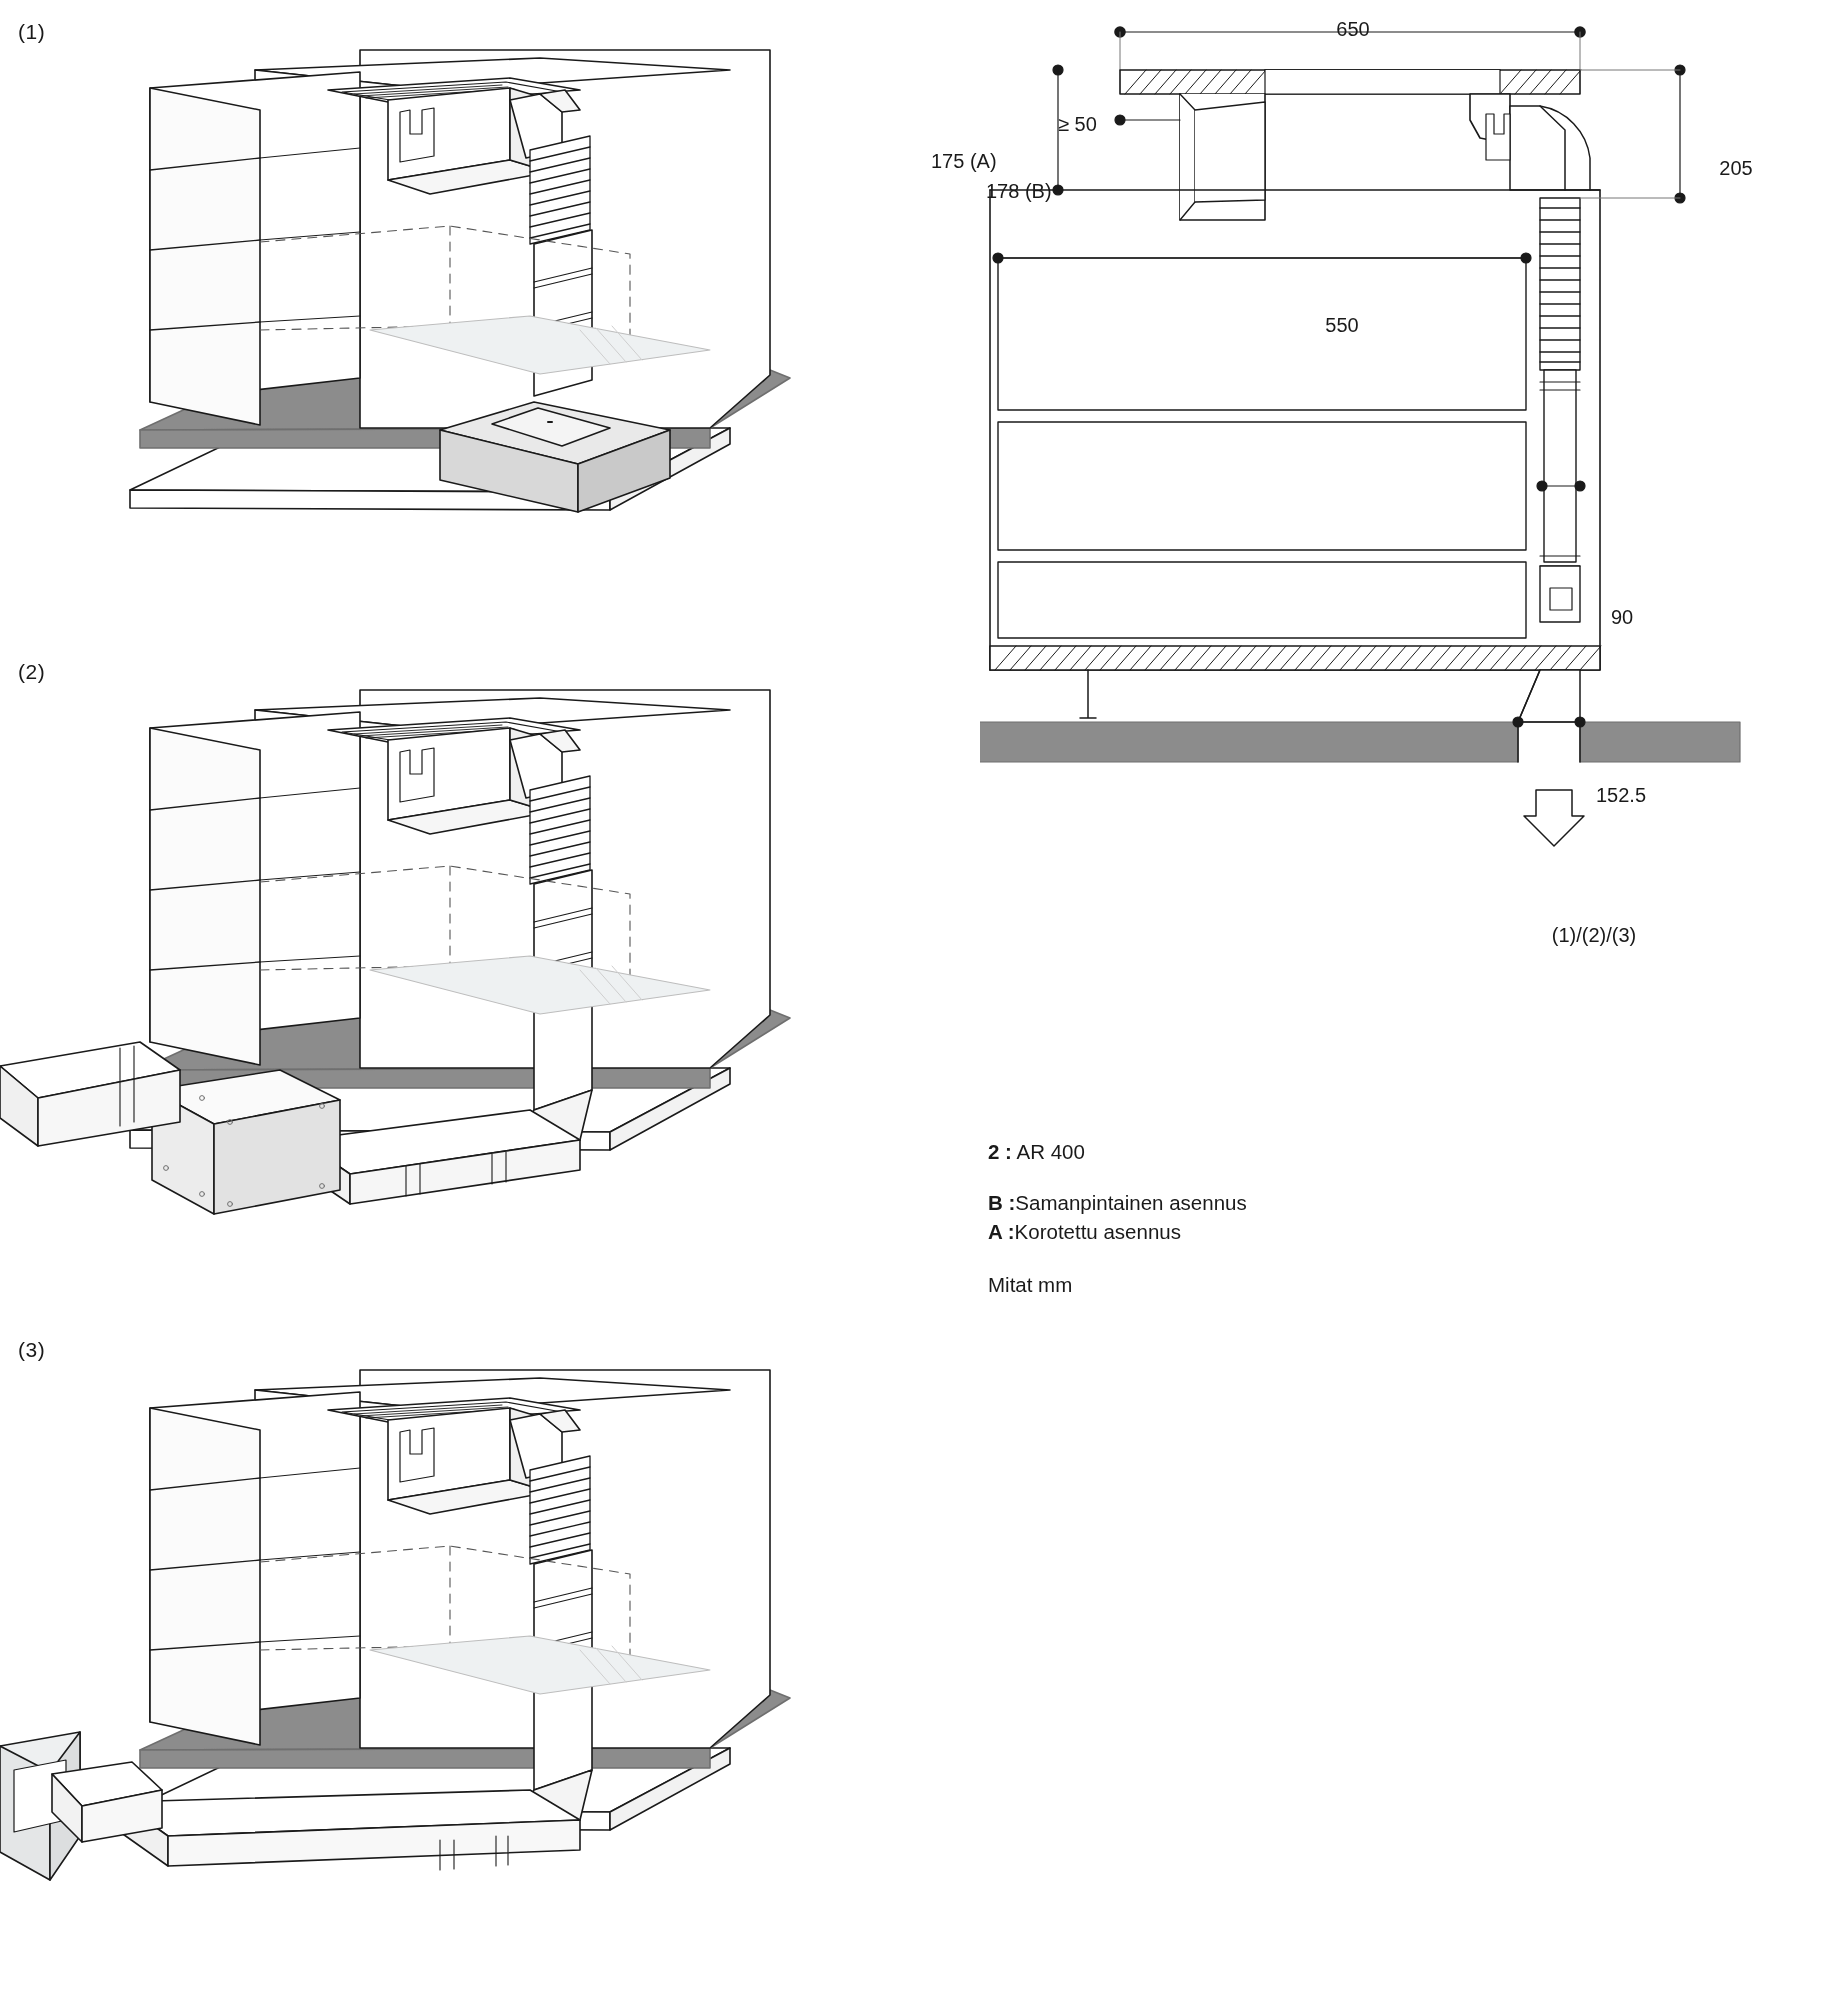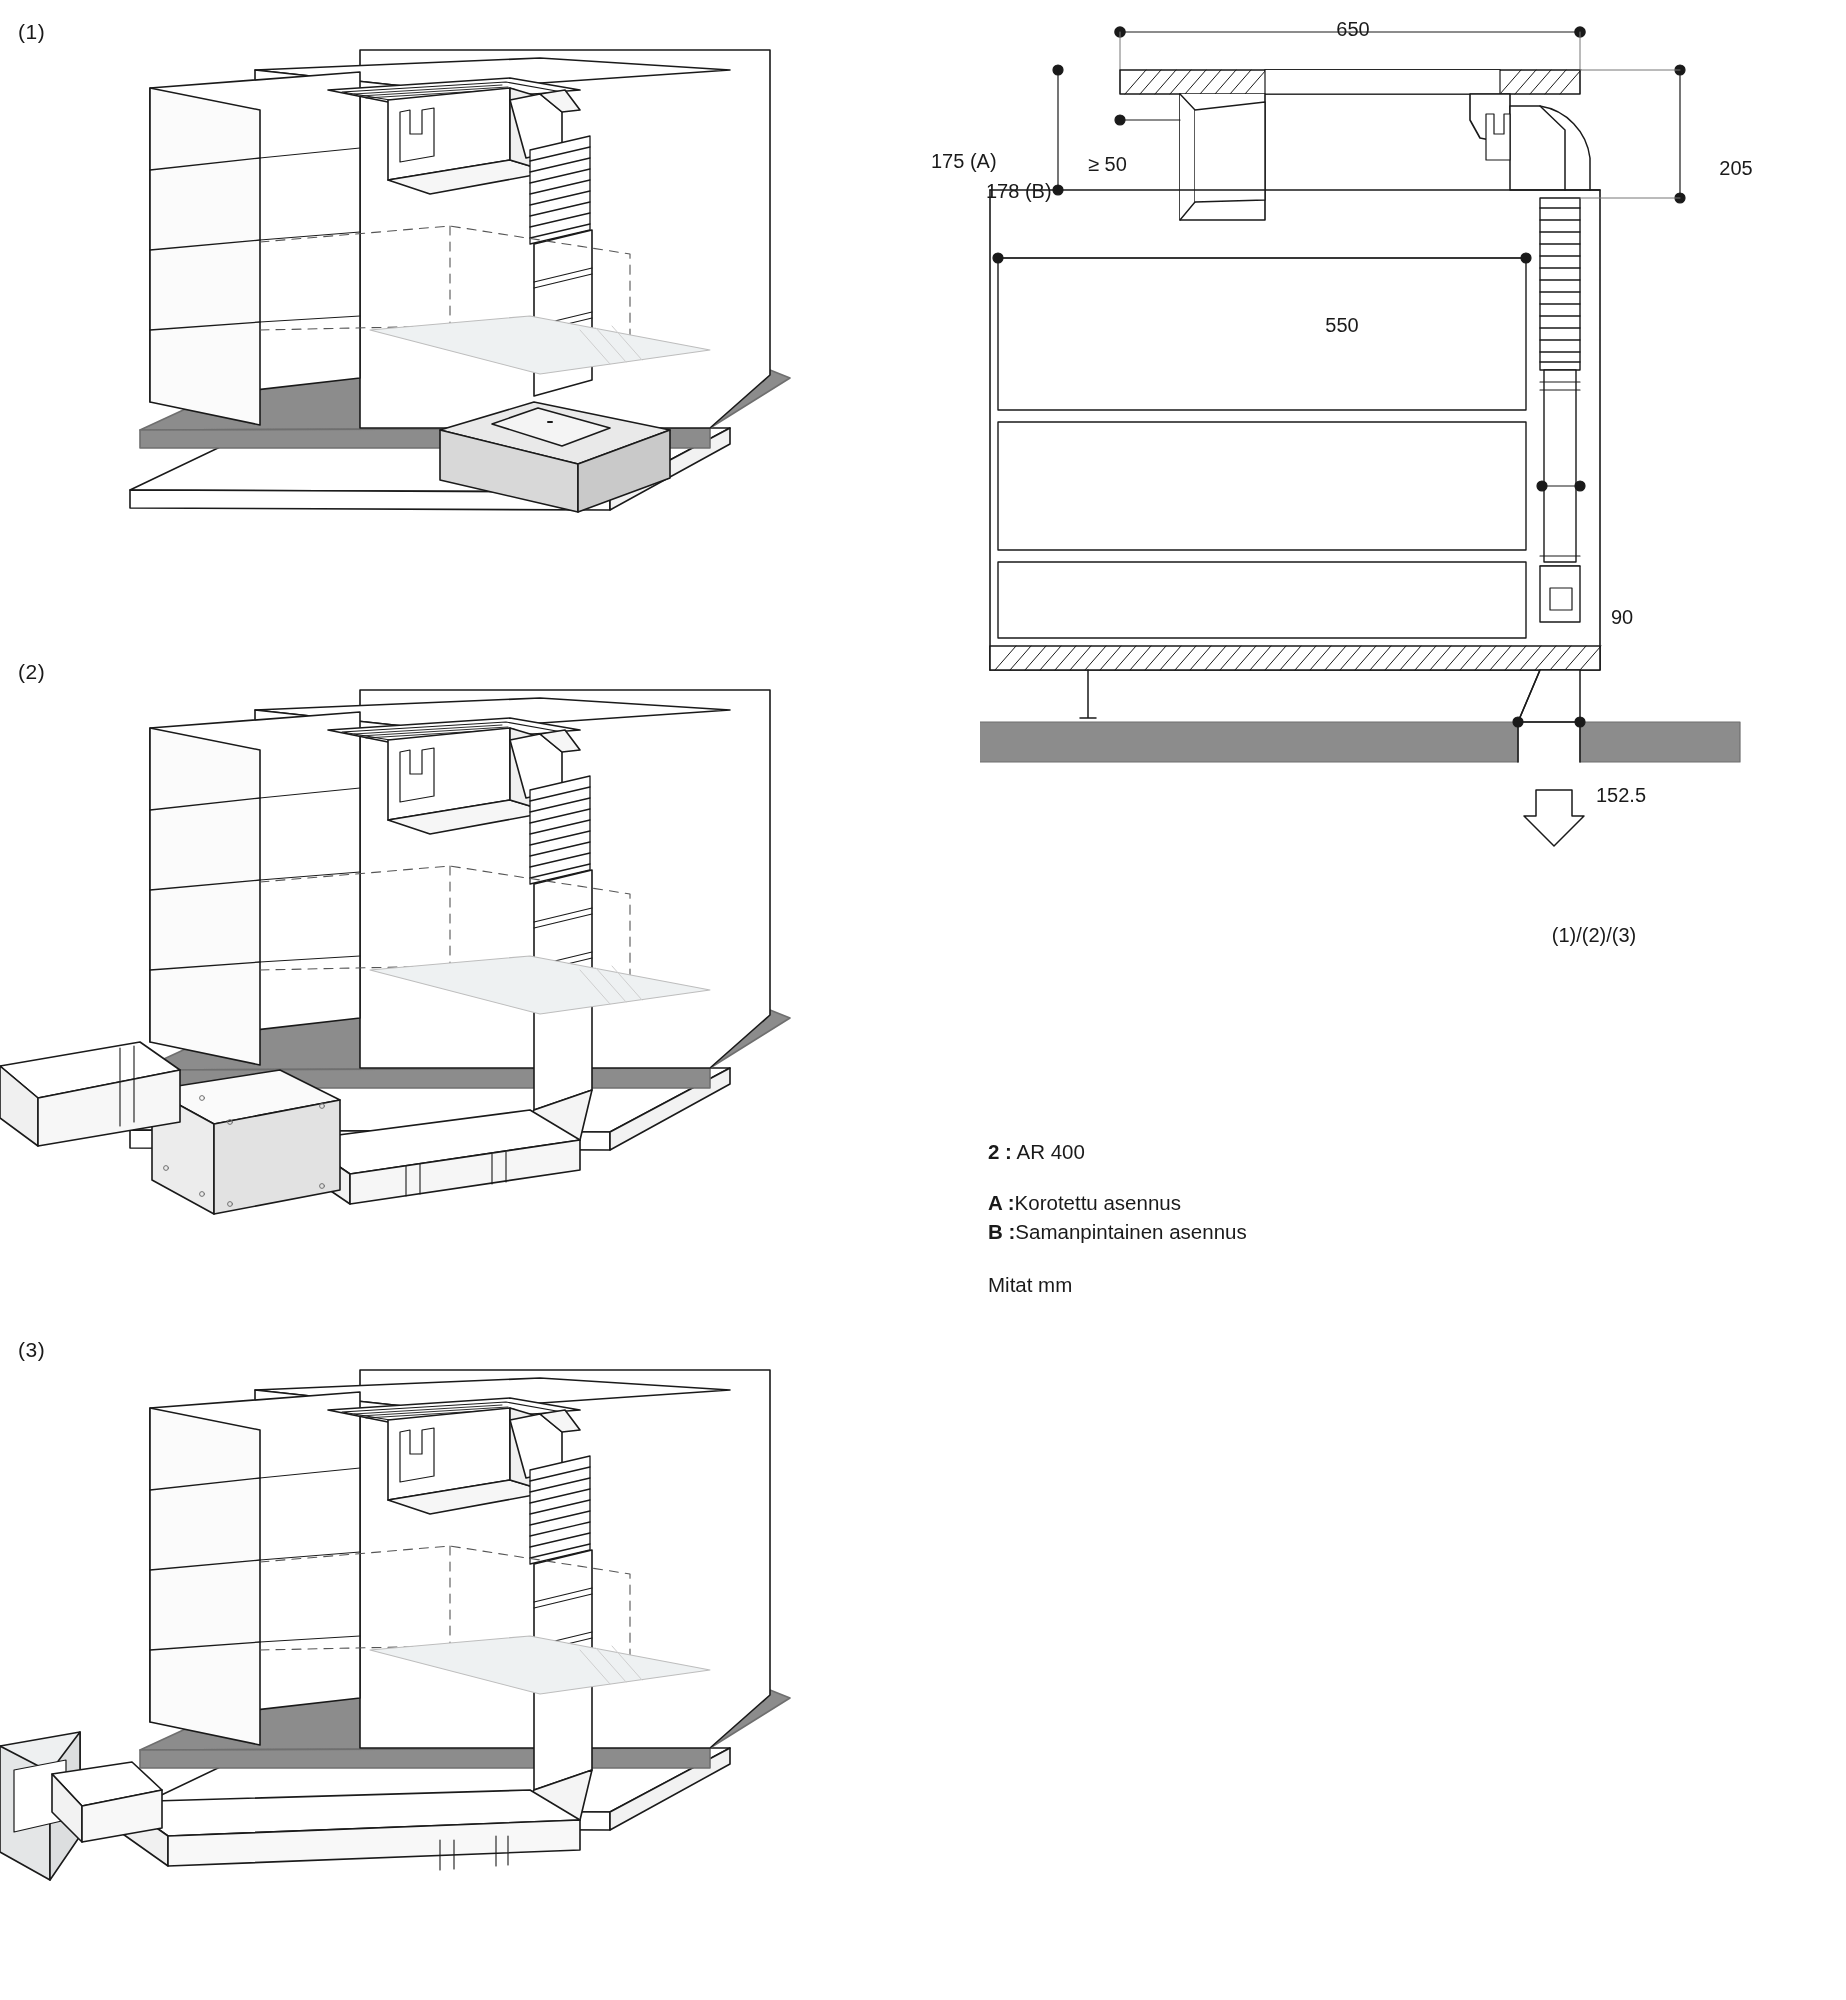--- a/index.html
+++ b/index.html
@@ -384,37 +384,37 @@
 
       <g stroke-width="1.2">
         <circle cx="538" cy="712" r="5" fill="#1a1a1a"></circle>
         <circle cx="600" cy="712" r="5" fill="#1a1a1a"></circle>
         <path d="M538 712 L600 712"></path>
       </g>
     </svg>
   </div>
 
   <div class="dimlabel dim-center" style="left:1353px; top:18px;">650</div>
-  <div class="dimlabel" style="left:1088px; top:113px;margin-top:40px;">≥ 50</div>
+  <div class="dimlabel" style="left:1058px; top:113px;">≥ 50</div>
   <div class="dimlabel" style="left:931px; top:150px;">175 (A)</div>
   <div class="dimlabel" style="left:986px; top:180px;">178 (B)</div>
   <div class="dimlabel dim-center" style="left:1736px; top:157px;">205</div>
   <div class="dimlabel dim-center" style="left:1342px; top:314px;">550</div>
   <div class="dimlabel dim-center" style="left:1622px; top:606px;">90</div>
   <div class="dimlabel" style="left:1596px; top:784px;">152.5</div>
   <div class="dimlabel dim-center" style="left:1594px; top:924px;">(1)/(2)/(3)</div>
 
   <div class="legend">
     <div class="row">
       <b>2 :</b>
       <span>AR 400</span>
     </div>
     <div class="gap"></div>
     <div class="row">
+      <b>B :</b><span>Samanpintainen asennus</span>
+    </div>
+    <div class="row">
       <b>A :</b><span>Korotettu asennus</span>
     </div>
-    <div class="row">
-      <b>B :</b><span>Samanpintainen asennus</span>
-    </div>
     <div class="units">Mitat mm</div>
   </div>
 
 </div>
 
 </body></html>

